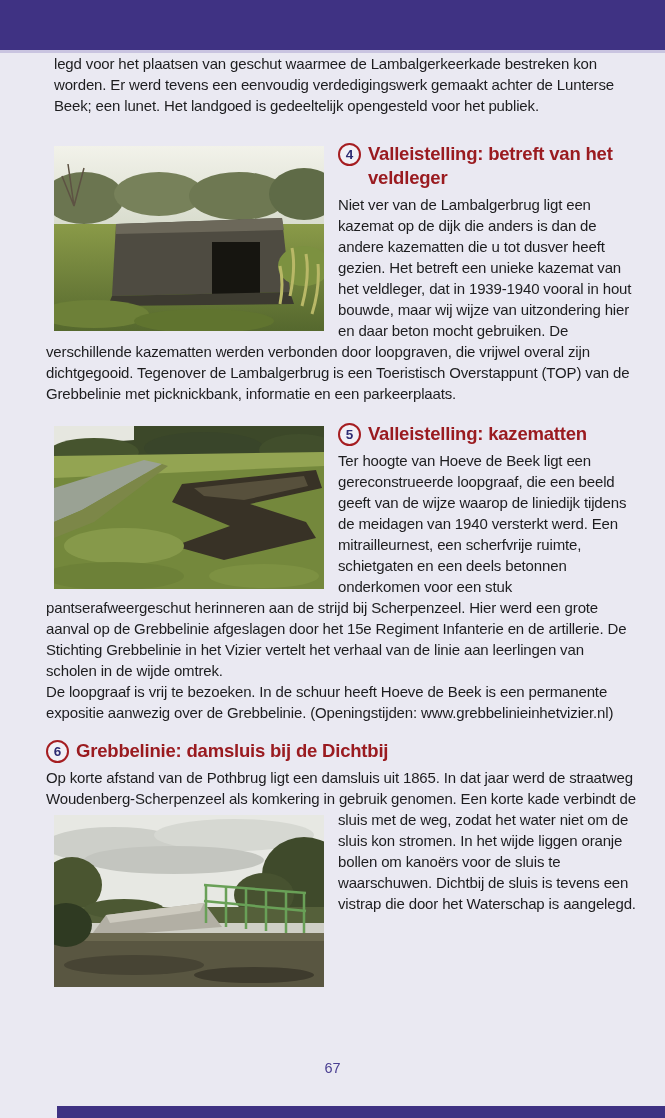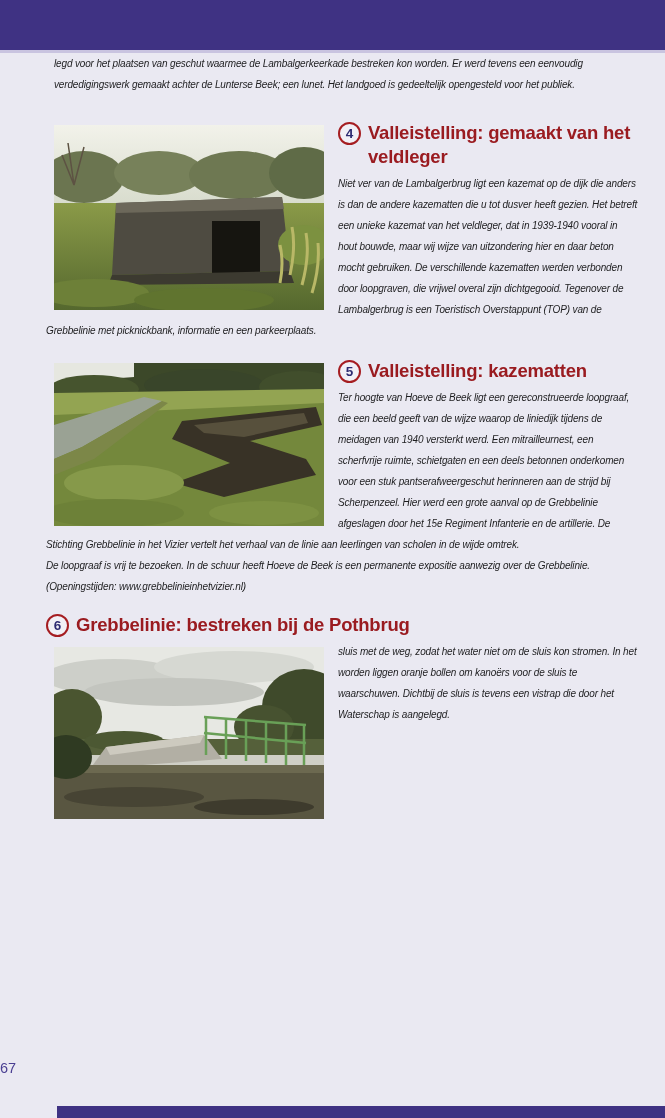--- a/index.html
+++ b/index.html
@@ -18,22 +18,22 @@
   }
   .footer-bar {
     position:absolute; bottom:0; left:57px; right:0;
     height:12px; background:#3f3283;
   }
   .content {
     position:absolute; top:53px; left:46px;
     width:592px;
   }
   p.body {
-    margin:0; font-size:10px; line-height:21px;
-    letter-spacing:-0.15px; text-align:left;font-style:italic;
+    margin:0; font-size:15px; line-height:21px;
+    letter-spacing:-0.15px; text-align:left;
   }
   .intro { margin-top:42px; padding-left:8px; }
   section { clear:both; }
   .sec-4 { margin-top:26px; }
   .sec-5 { margin-top:18px; }
   .sec-6 { margin-top:16px; }
   .photo {
     float:left; margin:4px 14px 6px 8px;
     line-height:0; background:#cfcfc6;
   }
@@ -50,21 +50,21 @@
     width:19px; height:19px;
     border:2.5px solid #a51d21; border-radius:50%;
     color:#2e2c72; font-size:13.5px; font-weight:bold;
     line-height:19px; text-align:center;
     margin:1px 7px 0 0;
     background:#f1f0f6;
   }
   .sec-6 .mid-photo { margin-top:6px; }
   .page-number {
     position:absolute; bottom:42px; left:0; right:0;
-    text-align:left; font-size:14.5px;
+    text-align:center; font-size:14.5px;
     color:#4a3f92;
   }
   .mt4 { margin-top:4px; }
 </style>
 </head>
 <body>
 
 <div class="page">
 
   <div class="header-bar"></div>
@@ -98,21 +98,21 @@
           <rect x="158" y="96" width="48" height="52" fill="#161510"></rect>
           <polygon points="58,150 236,146 240,158 54,160" fill="#3c3a30"></polygon>
           <ellipse cx="250" cy="120" rx="26" ry="20" fill="#7c9140"></ellipse>
           <path d="M236,150 q6,-28 2,-48 M248,160 q8,-30 4,-52 M258,168 q8,-26 6,-50 M226,158 q4,-20 0,-38" stroke="#b9b867" stroke-width="3" fill="none"></path>
           <ellipse cx="40" cy="168" rx="55" ry="14" fill="#6d8038"></ellipse>
           <ellipse cx="150" cy="175" rx="70" ry="12" fill="#60742f"></ellipse>
         </svg>
       </div>
       <h2 class="sec-title">
         <span class="badge">4</span>
-        <span>Valleistelling: gemaakt van het veldleger</span>
+        <span>Valleistelling: betreft van het veldleger</span>
       </h2>
       <p class="body">Niet ver van de Lambalgerbrug ligt een kazemat op de dijk die anders is dan de andere kazematten die u tot dusver heeft gezien. Het betreft een unieke kazemat van het veldleger, dat in 1939-1940 vooral in hout bouwde, maar wij wijze van uitzondering hier en daar beton mocht gebruiken. De verschillende kazematten werden verbonden door loopgraven, die vrijwel overal zijn dichtgegooid. Tegenover de Lambalgerbrug is een Toeristisch Overstappunt (TOP) van de Grebbelinie met picknickbank, informatie en een parkeerplaats.</p>
     </section>
 
     <section class="sec-5">
       <div class="photo">
         <svg width="270" height="163" viewBox="0 0 270 163">
           <rect width="270" height="163" fill="#74883c"></rect>
           <rect width="270" height="30" fill="#3c4829"></rect>
           <polygon points="0,0 80,0 80,14 0,20" fill="#e6e7e0"></polygon>
@@ -133,22 +133,23 @@
         <span class="badge">5</span>
         <span>Valleistelling: kazematten</span>
       </h2>
       <p class="body">Ter hoogte van Hoeve de Beek ligt een gereconstrueerde loopgraaf, die een beeld geeft van de wijze waarop de liniedijk tijdens de meidagen van 1940 versterkt werd. Een mitrailleurnest, een scherfvrije ruimte, schietgaten en een deels betonnen onderkomen voor een stuk pantserafweergeschut herinneren aan de strijd bij Scherpenzeel. Hier werd een grote aanval op de Grebbelinie afgeslagen door het 15e Regiment Infanterie en de artillerie. De Stichting Grebbelinie in het Vizier vertelt het verhaal van de linie aan leerlingen van scholen in de wijde omtrek.</p>
       <p class="body">De loopgraaf is vrij te bezoeken. In de schuur heeft Hoeve de Beek is een permanente expositie aanwezig over de Grebbelinie. (Openingstijden: www.grebbelinieinhetvizier.nl)</p>
     </section>
 
     <section class="sec-6">
       <h2 class="sec-title">
         <span class="badge">6</span>
-        <span>Grebbelinie: bestreken bij de Pothbrug</span>
+        <span>Grebbelinie: damsluis bij de Dichtbij</span>
       </h2>
+      <p class="body">Op korte afstand van de Pothbrug ligt een damsluis uit 1865. In dat jaar werd de straatweg Woudenberg-Scherpenzeel als komkering in gebruik genomen. Een korte kade verbindt de</p>
       <div class="photo mid-photo">
         <svg width="270" height="172" viewBox="0 0 270 172">
           <rect width="270" height="95" fill="#e7e8e3"></rect>
           <ellipse cx="60" cy="30" rx="70" ry="18" fill="#cdcfc9"></ellipse>
           <ellipse cx="180" cy="20" rx="80" ry="16" fill="#d6d8d2"></ellipse>
           <ellipse cx="120" cy="45" rx="90" ry="14" fill="#c3c5bf"></ellipse>
           <ellipse cx="18" cy="70" rx="30" ry="28" fill="#4a5530"></ellipse>
           <ellipse cx="250" cy="60" rx="42" ry="38" fill="#3f4a2b"></ellipse>
           <ellipse cx="210" cy="80" rx="30" ry="22" fill="#475230"></ellipse>
           <rect y="92" width="270" height="16" fill="#55603a"></rect>
@@ -160,21 +161,21 @@
             <path d="M150,86 L252,96"></path>
             <path d="M152,70 L152,108 M172,72 L172,112 M192,74 L192,114 M212,76 L212,116 M232,77 L232,118 M250,78 L250,120"></path>
           </g>
           <rect y="118" width="270" height="54" fill="#595641"></rect>
           <rect y="118" width="270" height="8" fill="#6c6950"></rect>
           <ellipse cx="80" cy="150" rx="70" ry="10" fill="#474434"></ellipse>
           <ellipse cx="200" cy="160" rx="60" ry="8" fill="#3e3b2d"></ellipse>
           <ellipse cx="12" cy="110" rx="26" ry="22" fill="#2f3a22"></ellipse>
         </svg>
       </div>
-      <p class="body mt4">sluis met de weg, zodat het water niet om de sluis kon stromen. In het worden liggen oranje bollen om kanoërs voor de sluis te waarschuwen. Dichtbij de sluis is tevens een vistrap die door het Waterschap is aangelegd.</p>
+      <p class="body mt4">sluis met de weg, zodat het water niet om de sluis kon stromen. In het wijde liggen oranje bollen om kanoërs voor de sluis te waarschuwen. Dichtbij de sluis is tevens een vistrap die door het Waterschap is aangelegd.</p>
     </section>
 
   </div>
 
   <div class="page-number">67</div>
 
   <div class="footer-bar"></div>
 
 </div>
 

